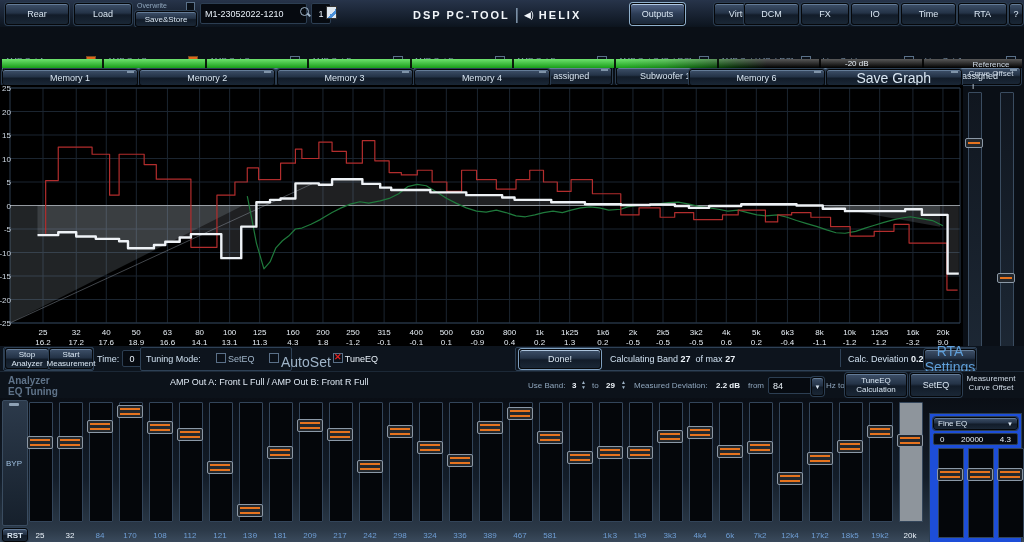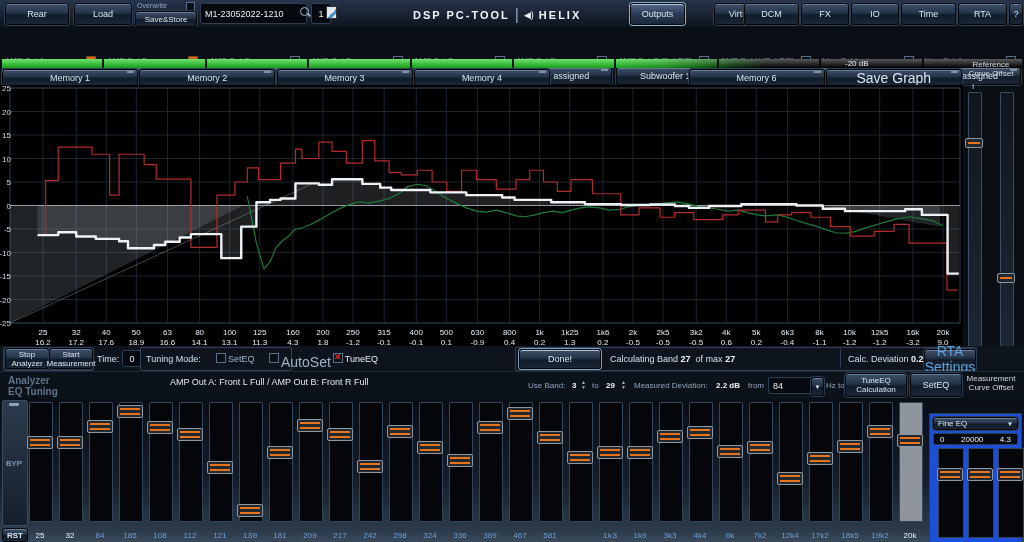--- a/index.html
+++ b/index.html
@@ -391,21 +391,21 @@
         <div class="handle" style="left: 87px; top: 22.275px;">
           <i class="t"></i>
           <i class="b"></i>
         </div>
         <div class="freq" style="left: 85px;">84</div>
         <div class="track" style="left: 119px;"></div>
         <div class="handle" style="left: 117px; top: 7.05px;">
           <i class="t"></i>
           <i class="b"></i>
         </div>
-        <div class="freq" style="left: 115px;">185</div>
+        <div class="freq" style="left: 115px;">170</div>
         <div class="track" style="left: 149px;"></div>
         <div class="handle" style="left: 147px; top: 23.325px;">
           <i class="t"></i>
           <i class="b"></i>
         </div>
         <div class="freq" style="left: 145px;">108</div>
         <div class="track" style="left: 179px;"></div>
         <div class="handle" style="left: 177px; top: 30.15px;">
           <i class="t"></i>
           <i class="b"></i>

